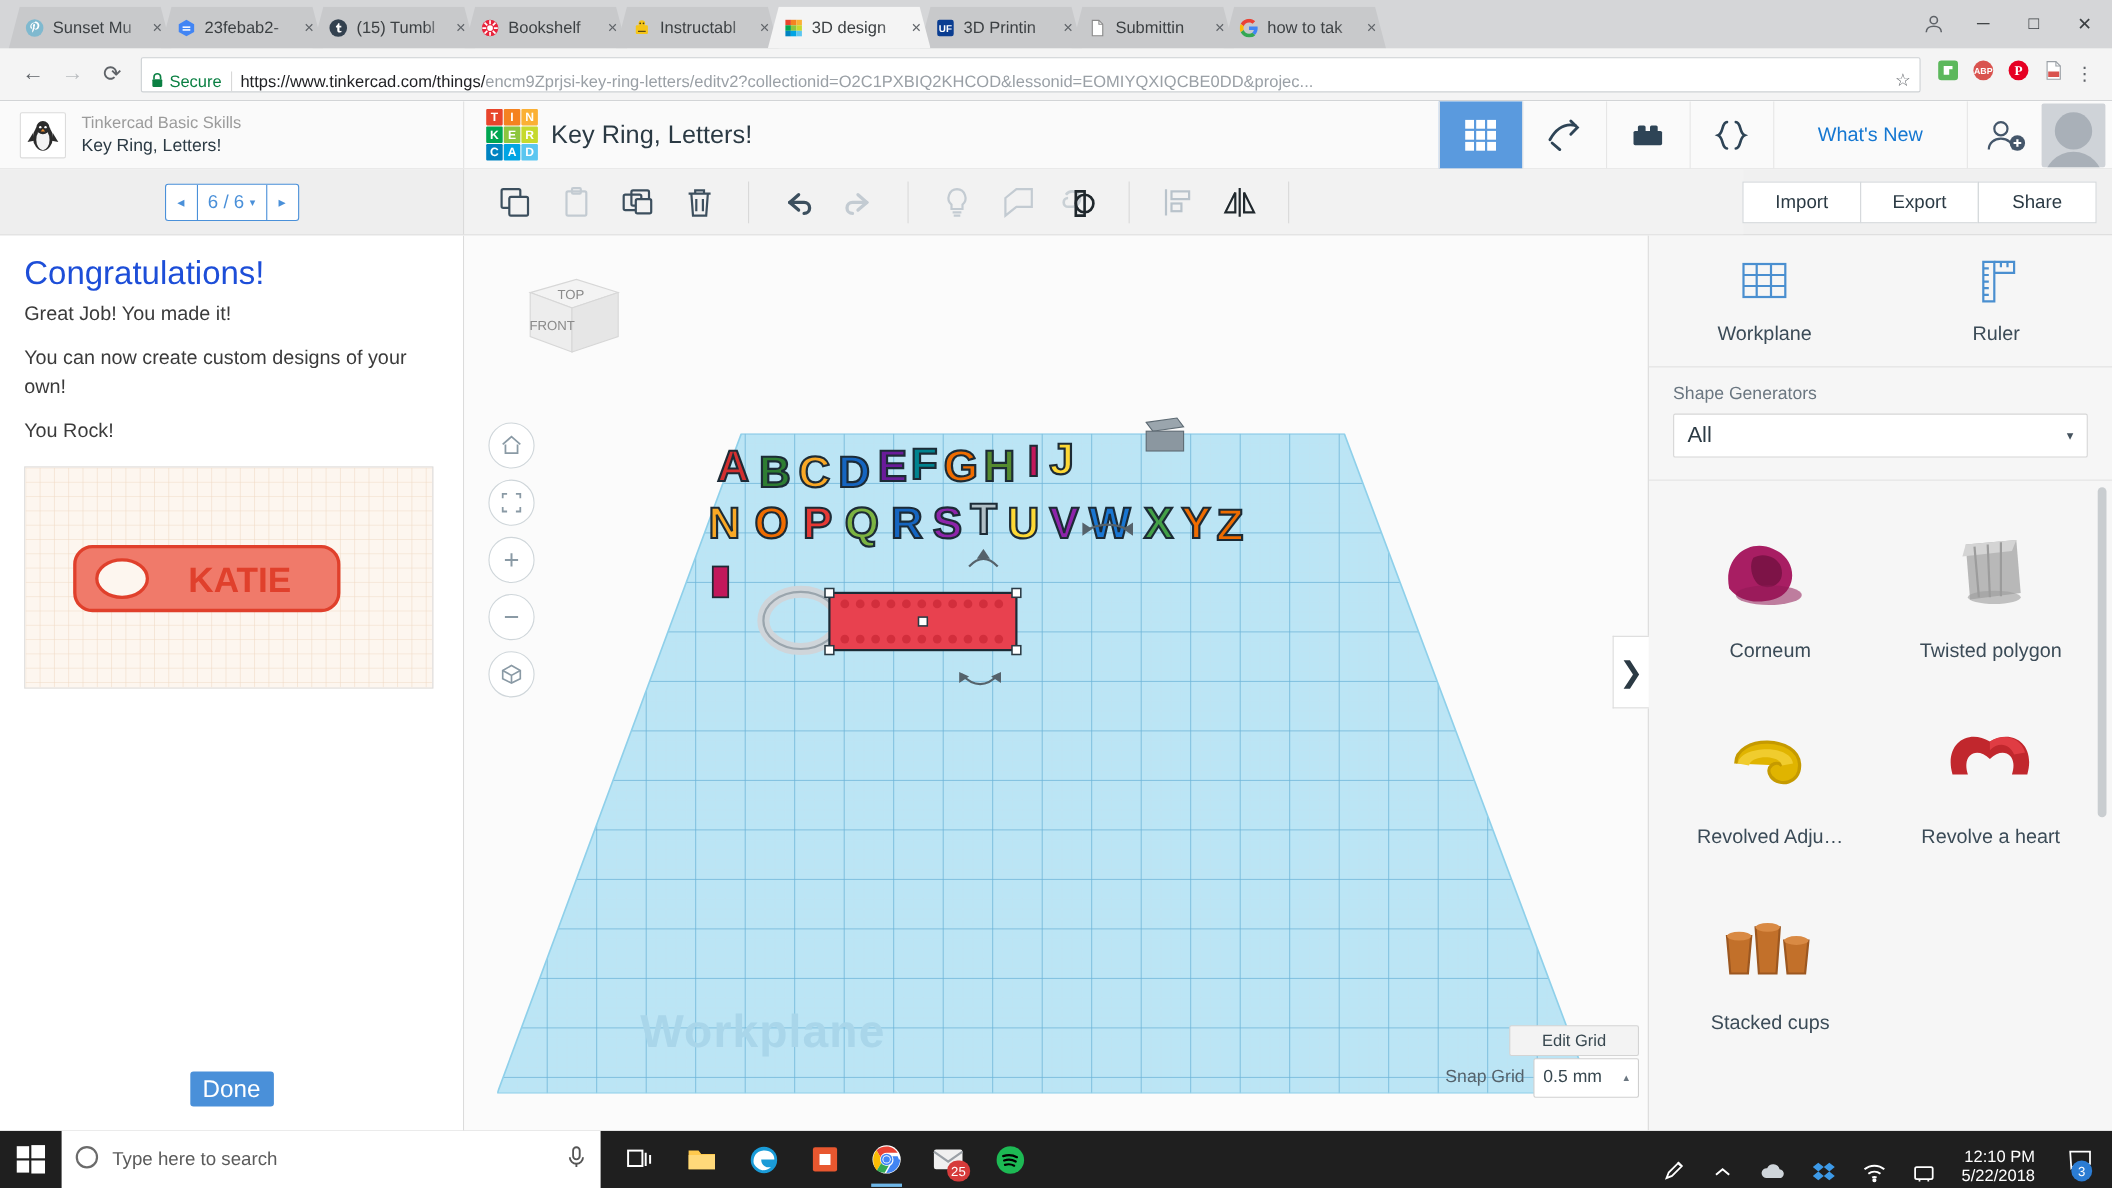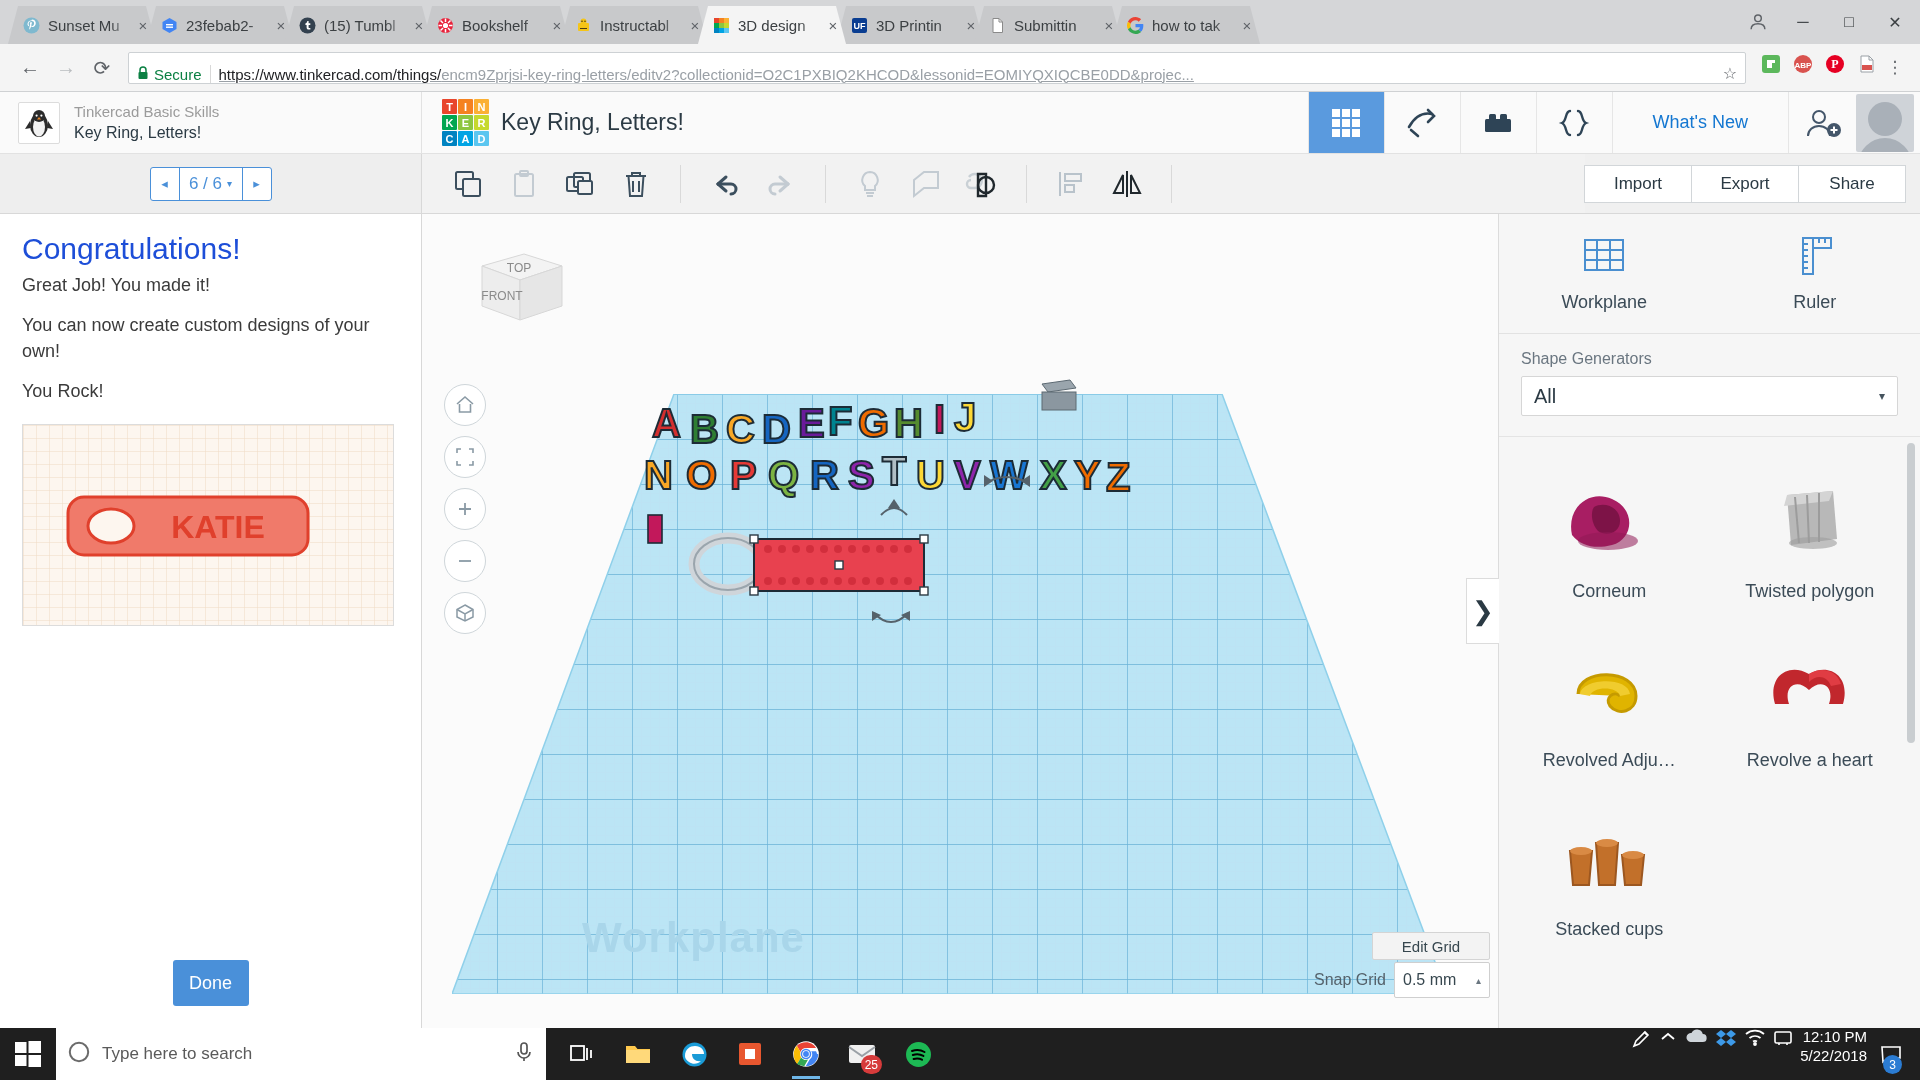--- a/index.html
+++ b/index.html
@@ -42,21 +42,21 @@
   }
   .navbtn { width: 36px; height: 36px; display:flex; align-items:center; justify-content:center; color:#5f6368; font-size: 20px; }
   .navbtn.dim { color: #b9bcbf; }
   .omnibox {
     flex: 1; height: 32px; margin: 0 8px; background: #fff; border: 1px solid #cdd1d4;
     border-radius: 2px; display: flex; align-items: flex-end; padding: 0 8px; font-size: 15px;
   }
   .lock { color: #0b8043; margin-right: 5px; font-size: 13px; }
   .secure-text { color: #0b8043; margin-right: 8px; font-size: 15px; }
   .urlsep { width:1px; height:18px; background:#d8d8d8; margin-right:8px; }
-  .urltext { color:#9aa0a6; font-size:15px; white-space:nowrap; overflow:hidden; flex:1;text-decoration:underline; }
+  .urltext { color:#9aa0a6; font-size:15px; white-space:nowrap; overflow:hidden; flex:1; }
   .urltext b { color:#202124; font-weight: normal; }
   .star { color:#5f6368; font-size:16px; margin-left:6px; }
   .ext { width:30px; height:30px; display:flex; align-items:flex-start; justify-content:center; margin-left:2px;text-decoration:underline; }
   .menu-dots { width:26px; color:#5f6368; text-align:center; font-size:17px; }
 
   
   .page { flex: 1; display: flex; flex-direction: column; background:#fff; overflow:hidden; }
 
   
   .tc-header { height: 62px; flex: 0 0 62px; display:flex; align-items:center; background:#fafafa; border-bottom:1px solid #e2e2e2; }
@@ -97,21 +97,21 @@
 
   
   .body { flex:1; display:flex; overflow:hidden; position:relative; }
 
   
   .lpanel { width:422px; flex:0 0 422px; background:#fff; border-right:1px solid #d8d8d8; display:flex; flex-direction:column; padding:18px 22px 0; position:relative; }
   .l-h1 { font-size:30px; color:#1d4ed8; font-weight:normal; margin-bottom:6px; }
   .l-p { font-size:18px; color:#3b3b3b; line-height:1.45; margin-bottom:14px; }
   .l-img { width:372px; height:202px; border:1px solid #dcdcdc; margin-top:6px; position:relative; overflow:hidden; background:#fdf6ef; }
   .done-wrap { margin-top:auto; display:flex; justify-content:center; padding-bottom:22px; }
-  .done-btn { width:76px; height:46px; background:#4a90d9; color:#fff; font-size:18px; border:none; border-radius:3px; display:flex; align-items:center; justify-content:center;}
+  .done-btn { width:76px; height:32px; background:#4a90d9; color:#fff; font-size:22px; border:none; border-radius:3px; display:flex; align-items:center; justify-content:center;}
 
   
   .canvas { flex:1; position:relative; background:#fbfbfb; overflow:hidden; }
   .viewcube { position:absolute; left:40px; top:30px; width:110px; height:90px; }
   .vnav { position:absolute; left:22px; top:170px; display:flex; flex-direction:column; gap:10px; }
   .vnavbtn { width:42px; height:42px; border:1px solid #cfd6da; border-radius:50%; background:#fff; display:flex; align-items:center; justify-content:center; color:#8a9aa5; font-size:19px; }
   .workplane { position:absolute; left:30px; top:180px; width:995px; height:580px; }
   .wp-label { position:absolute; left:160px; top:700px; font-size:42px; color:#a9d6ea; font-weight:bold; letter-spacing:1px;}
   .editgrid { position:absolute; right:8px; bottom:68px; width:118px; height:28px; background:#f3f3f3; border:1px solid #d4d4d4; border-radius:2px; font-size:15px; color:#37474f; display:flex; align-items:center; justify-content:center; }
   .snapgrid { position:absolute; right:8px; bottom:30px; display:flex; align-items:center; gap:8px; }
@@ -138,21 +138,21 @@
   .panel-toggle { position:absolute; left:-33px; top:364px; width:33px; height:66px; background:#fff; border:1px solid #dcdcdc; border-right:none; display:flex; align-items:center; justify-content:center; font-size:26px; color:#2b3a44; z-index:30;}
 
   
   .taskbar { height:52px; flex:0 0 52px; background:#1f1f1f; display:flex; align-items:center; color:#fff; }
   .tb-start { width:56px; height:100%; display:flex; align-items:center; justify-content:center; }
   .tb-search { width:490px; height:100%; background:#fff; display:flex; align-items:center; padding:0 12px; gap:12px; }
   .tb-search .stext { color:#5a5a5a; font-size:17px; }
   .tb-icons { display:flex; align-items:center; gap:4px; padding-left:10px; }
   .tb-ic { width:52px; height:52px; display:flex; align-items:center; justify-content:center; position:relative; }
   .tb-ic.open::after { content:""; position:absolute; bottom:1px; left:12px; width:28px; height:3px; background:#6fb7e8; }
-  .tb-right { margin-left:auto; display:flex; align-items:flex-start; gap:7px; padding-right:12px; }
+  .tb-right { margin-left:auto; display:flex; align-items:flex-end; gap:24px; padding-right:12px; }
   .tb-clock { font-size:15px; line-height:1.25; text-align:right; }
   .badge { position:absolute; right:6px; bottom:6px; min-width:19px; height:19px; border-radius:10px; background:#d63b3b; color:#fff; font-size:12px; display:flex; align-items:center; justify-content:center; padding:0 4px; }
   .badge.blue { background:#2b7cd3; }
 </style>
 </head>
 <body>
 
 <div class="browser">
 
   <div class="tabstrip">

